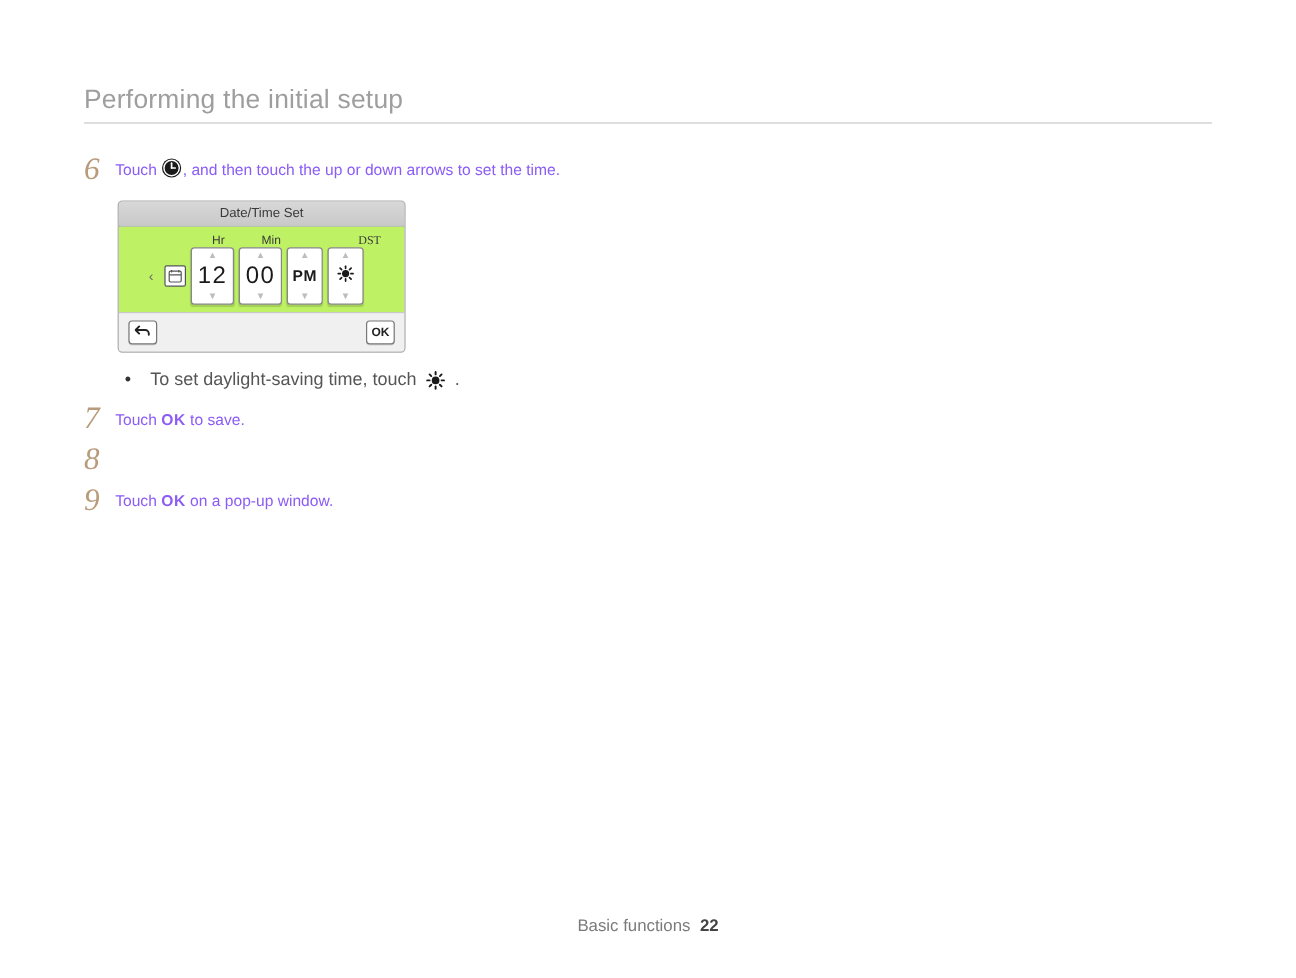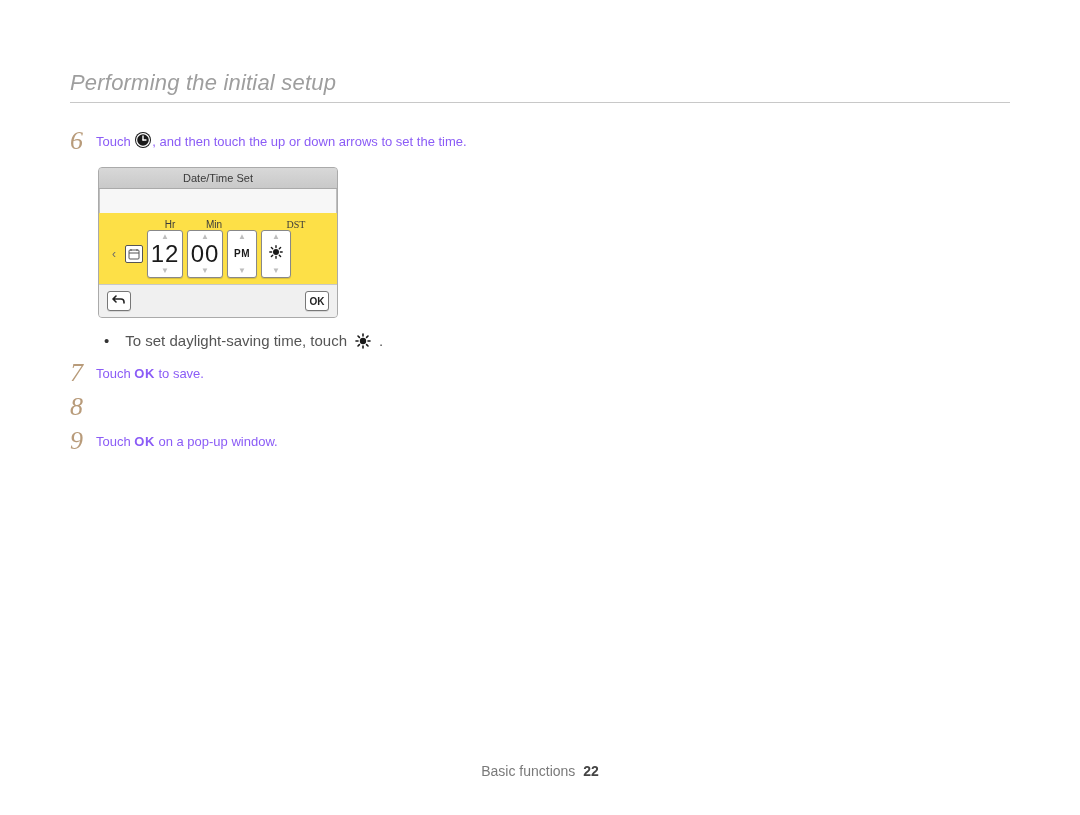--- a/index.html
+++ b/index.html
@@ -1,44 +1,44 @@
 <!DOCTYPE html>
 <html><head>
 <meta charset="utf-8">
 <style>
   * { box-sizing: border-box; margin: 0; padding: 0; }
   html, body { width: 1080px; height: 815px; background: #fff; font-family: Arial, Helvetica, sans-serif; color: #333; }
   .page { width: 100%; height: 100%; position: relative; padding: 70px 70px 0 70px; }
-  .header-title { font-size: 22px; font-weight: 300; color: #9e9e9e; margin-bottom: 6px; letter-spacing: 0.2px; font-style: italic; }
+  .header-title { font-size: 22px; font-weight: 300; color: #9e9e9e; margin-bottom: 6px; letter-spacing: 0.2px; }
   .header-rule { border: none; border-top: 1px solid #c8c8c8; margin-bottom: 24px; }
   .step { display: flex; align-items: flex-start; margin-bottom: 6px; }
   .step-num { font-family: Georgia, 'Times New Roman', serif; font-style: italic; font-size: 26px; color: #b89b7a; width: 26px; flex: 0 0 26px; line-height: 28px; text-align: left; }
   .step-text { font-size: 13px; color: #8b5cf6; line-height: 26px; font-weight: 400; padding-top: 2px; }
   .inline-icon { display: inline-flex; vertical-align: -3px; }
   .ok-inline { font-weight: 700; letter-spacing: 0.5px; font-family: Arial, Helvetica, sans-serif; }
   .bullet-line { margin: 4px 0 10px 34px; font-size: 15px; color: #555; display: flex; align-items: center; gap: 8px; }
   .bullet-dot::before { content: "•"; margin-right: 8px; color: #333; }
   
   
   .device-shot { margin: 12px 0 14px 28px; width: 240px; border: 1px solid #aaa; border-radius: 4px; overflow: hidden; box-shadow: 0 0 0 1px #bfbfbf inset; background: #f7f7f7; }
   .ds-titlebar { background: linear-gradient(#d8d8d8,#c9c9c9); text-align: center; font-size: 11px; color: #3a3a3a; padding: 4px 0; border-bottom: 1px solid #aaa; }
-  .ds-body { background: #fde047; padding: 6px 8px 6px 8px; position: relative; margin-top: 24px; }
+  .ds-body { background: #bef264; padding: 6px 8px 6px 20px; position: relative; }
   .col-labels { display: flex; justify-content: flex-start; gap: 0; margin-left: 44px; margin-bottom: 0px; }
   .col-labels span { font-size: 10px; color: #3a3a3a; text-align: center; }
   .lbl-hr { width: 38px; }
   .lbl-min { width: 38px; margin-left: 6px; }
   .lbl-dst { width: 38px; margin-left: 44px; font-family: Liberation Serif, serif; }
   .spinner-row { display: flex; align-items: center; gap: 4px; }
   .cal-btn { height: 42px; display:flex; align-items:center; }
   .cal-icon { width: 18px; height: 18px; border: 1px solid #555; border-radius: 2px; background: #fff; display:inline-flex; align-items:center; justify-content:center; }
   .spinner { background: #fff; border: 1px solid #888; border-radius: 3px; box-shadow: 0 1px 1px rgba(0,0,0,.15); display:flex; flex-direction:column; align-items:center; width: 36px; }
   .spinner.small { width: 30px; }
   .spinner .arrow { font-size: 8px; color: #bdbdbd; line-height: 8px; padding: 2px 0; }
-  .spinner .val { font-size: 24px; font-weight: 400; color: #1a1a1a; font-family: 'Arial Narrow', Arial, sans-serif; letter-spacing: 1px; line-height: 22px; }
-  .spinner .val.pm { font-size: 10px; font-weight: 700; letter-spacing: 0.5px; }
+  .spinner .val { font-size: 20px; font-weight: 400; color: #1a1a1a; font-family: 'Arial Narrow', Arial, sans-serif; letter-spacing: 1px; line-height: 22px; }
+  .spinner .val.pm { font-size: 13px; font-weight: 700; letter-spacing: 0.5px; }
   .spinner .val.dst { font-size: 14px; }
   .chev-left { width: 14px; height: 40px; display:flex; align-items:center; justify-content:center; color:#6a6a6a; font-size:12px; }
   .ds-footer { background: #f0f0f0; border-top: 1px solid #c8c8c8; display:flex; justify-content: space-between; padding: 6px 8px; }
   .sq-btn { width: 24px; height: 20px; border: 1px solid #777; border-radius: 3px; background: #fff; display:flex; align-items:center; justify-content:center; font-size: 10px; font-weight: 700; color:#222; box-shadow: 0 1px 0 rgba(0,0,0,.1); }
   
   .footer { position: absolute; bottom: 36px; left: 0; width: 100%; text-align: center; font-size: 14px; color: #7a7a7a; }
   .footer .pg { font-weight: 600; color: #444; margin-left: 4px; }
 </style>
 </head>
 <body>

